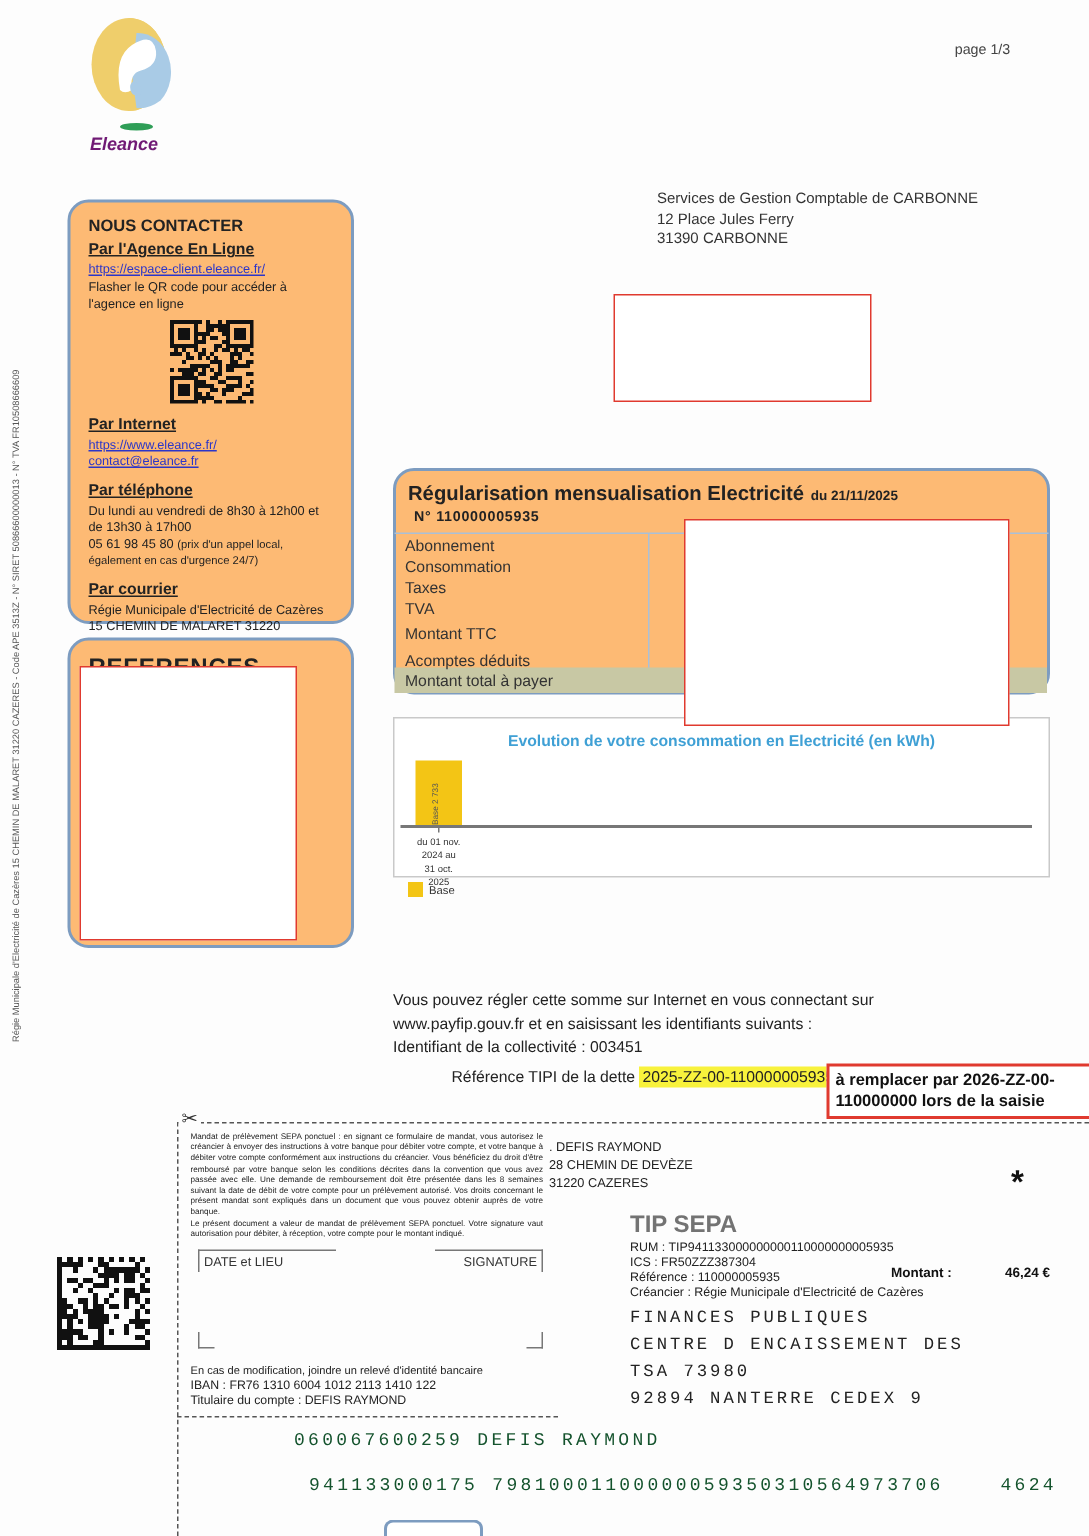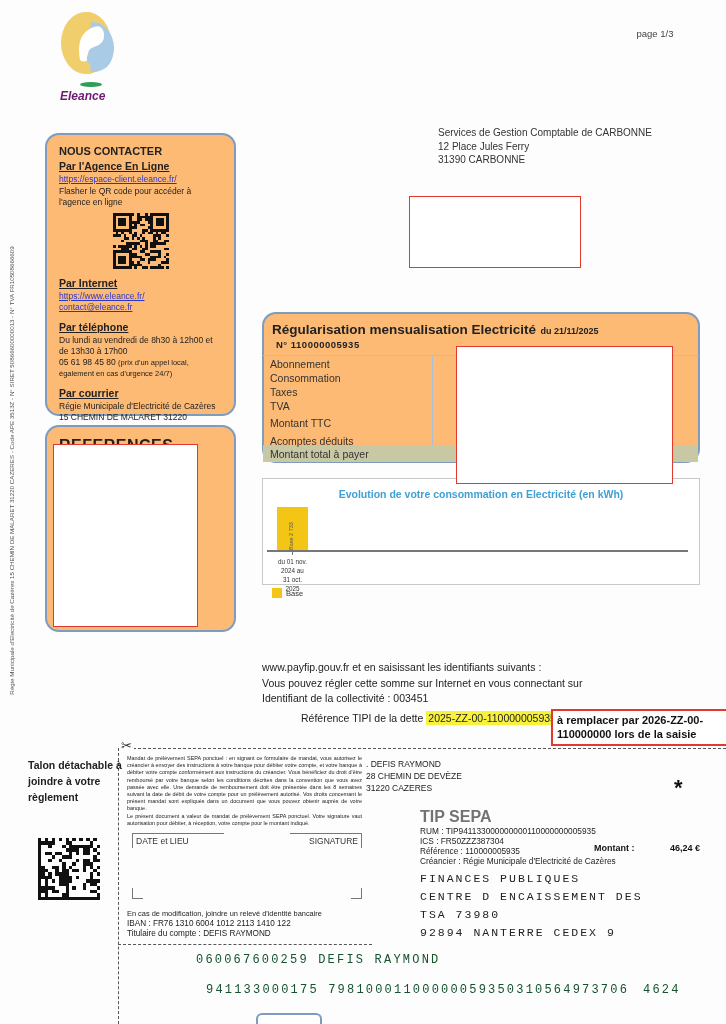--- a/index.html
+++ b/index.html
@@ -344,36 +344,35 @@
   <div class="abs" style="left:260px; top:557px; width:65px; text-align:center; font-size:6.3px; line-height:9px; color:#333;">
     <div>du 01 nov.</div>
     <div>2024 au</div>
     <div>31 oct.</div>
     <div>2025</div>
   </div>
   <div class="abs" style="left:272px; top:588px; width:10px; height:10px; background:#f3c515;"></div>
   <div class="abs" style="left:286px; top:589px; font-size:7.5px; color:#333;">Base</div>
 
   <div class="abs" style="left:262px; top:660px; font-size:10.5px; line-height:15.5px; color:#222;">
+    <div>Vous pouvez régler cette somme sur Internet en vous connectant sur</div>
     <div>www.payfip.gouv.fr et en saisissant les identifiants suivants :</div>
-    <div>Vous pouvez régler cette somme sur Internet en vous connectant sur</div>
     <div>Identifiant de la collectivité : 003451</div>
   </div>
   <div class="abs" style="left:262px; top:712px; font-size:10.5px; color:#222;padding-left:39px;">
     <span>Référence TIPI de la dette</span>
     <span style="background:#f8f23c; padding:1px 2px;">2025-ZZ-00-110000005935</span><span style="color:#1f3d99; font-size:8px;">▾</span>
   </div>
 
   <div class="abs dashedh" style="left:118px; top:748px; width:608px; height:0;"></div>
   <div class="abs dashedv" style="left:118px; top:748px; width:0; height:276px;"></div>
   <div class="abs" style="left:119px; top:738px; font-size:13px; color:#333; background:#fdfdfd; padding:0 2px;">✂</div>
 
   <div class="abs" style="left:551px; top:709px; width:177px; border:2px solid #e03a2f; background:#fff; padding:2px 4px; font-size:11px; font-weight:bold; line-height:1.3; color:#111; z-index:6;">à remplacer par 2026-ZZ-00-110000000 lors de la saisie</div>
 
-  <div class="abs" style="left:28px; top:757px; width:96px; font-size:10.5px; font-weight:bold; line-height:16px; color:#222;">Talon détachable à joindre à votre règlement</div>
   <div class="abs" style="left:38px; top:838px; width:62px; height:62px;" id="dm"><svg xmlns="http://www.w3.org/2000/svg" viewBox="0 0 18 18" shape-rendering="crispEdges" style="width:100%;height:100%" fill="#111">
         <rect x="0" y="0" width="1" height="1"></rect>
         <rect x="2" y="0" width="1" height="1"></rect>
         <rect x="4" y="0" width="1" height="1"></rect>
         <rect x="6" y="0" width="1" height="1"></rect>
         <rect x="8" y="0" width="1" height="1"></rect>
         <rect x="10" y="0" width="1" height="1"></rect>
         <rect x="12" y="0" width="1" height="1"></rect>
         <rect x="14" y="0" width="1" height="1"></rect>
         <rect x="16" y="0" width="1" height="1"></rect>
@@ -567,17 +566,17 @@
 
   <div class="abs mono" style="left:420px; top:870px; font-size:11.5px; letter-spacing:2px; line-height:18px; color:#222;">
     <div>FINANCES PUBLIQUES</div>
     <div>CENTRE D ENCAISSEMENT DES</div>
     <div>TSA 73980</div>
     <div>92894 NANTERRE CEDEX 9</div>
   </div>
 
   <div class="abs ocr" style="left:196px; top:953px;">060067600259 DEFIS RAYMOND</div>
   <div class="abs ocr" style="left:206px; top:983px;">941133000175 79810001100000059350310564973706</div>
-  <div class="abs ocr" style="left:643px; top:983px;">4624</div>
+  <div class="abs ocr" style="left:667px; top:983px;">4624</div>
 
   <div class="abs" style="left:256px; top:1013px; width:66px; height:14px; border:2px solid #7d9cc0; border-bottom:none; border-radius:6px 6px 0 0; background:#fff;"></div>
 
 </div>
 
 </body></html>

